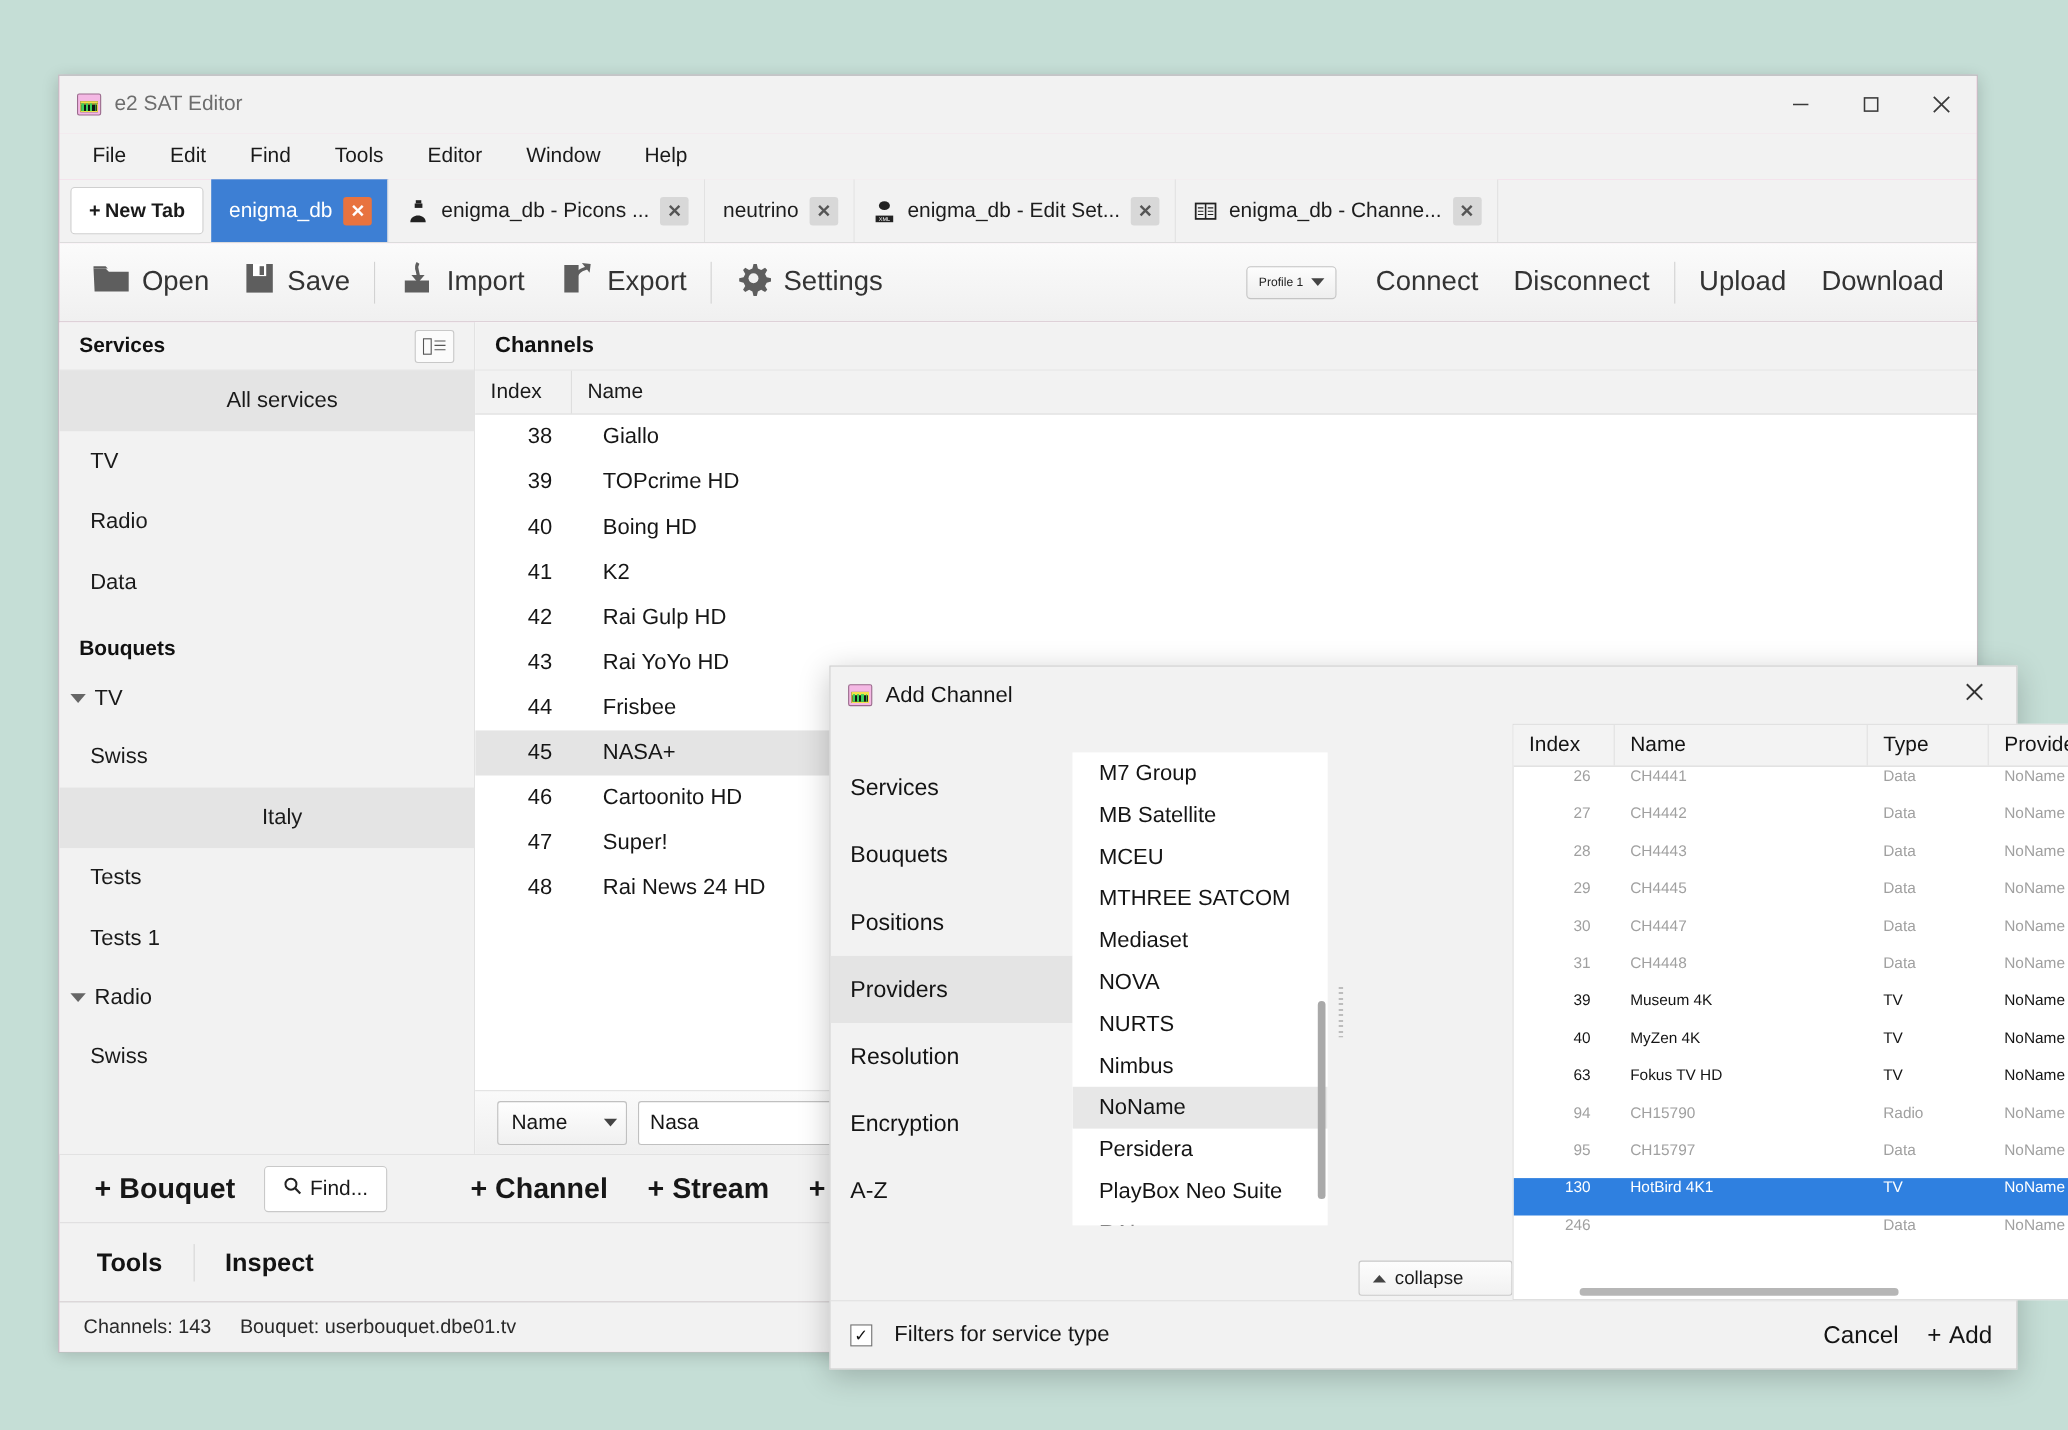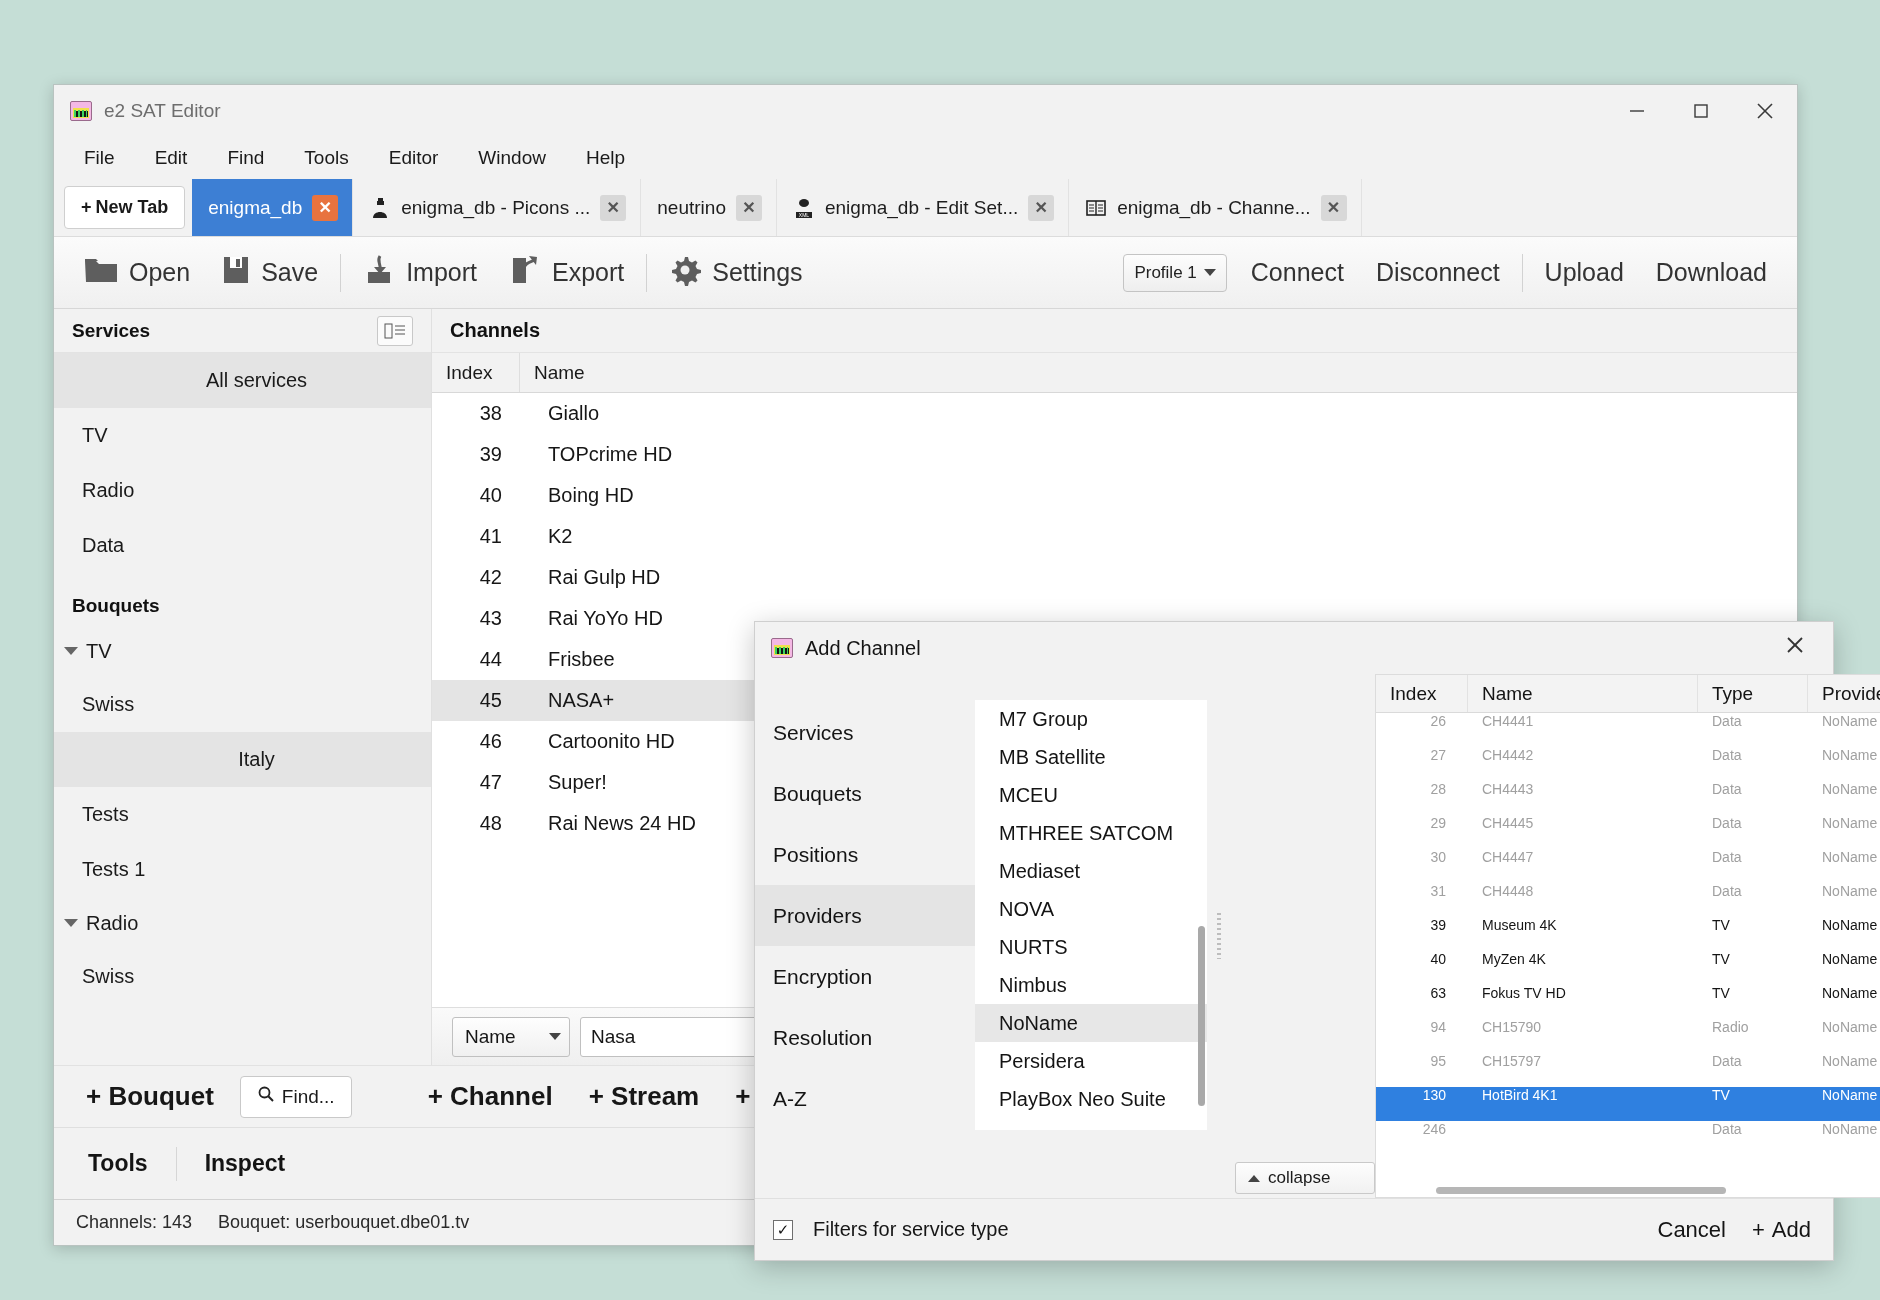--- a/index.html
+++ b/index.html
@@ -5,21 +5,21 @@
   * { box-sizing: border-box; }
   html, body { margin:0; padding:0; }
   body {
     width: 1880px; height: 1300px;
     background: #c5ded6;
     font-family: "Liberation Sans", sans-serif;
     overflow: hidden;
   }
   .app-window {
     position: absolute;
-    left: 53px; top: 84px;
+    left: 53px; top: 68px;
     width: 1745px; height: 1162px;
     background: #f9a8d4;
     border: 1px solid #b9c3c0;
     box-shadow: 0 3px 14px rgba(0,0,0,0.18);
     display: flex; flex-direction: column;
   }
 
   
   .titlebar {
     height: 52px; flex: 0 0 52px;
@@ -125,24 +125,24 @@
     padding: 6px 16px;
     font-size: 25px; color: #333;
     white-space: nowrap;
   }
   .tb-sep {
     width: 1px; height: 38px; background: #d2d2d2; margin: 0 6px;
   }
   .profile-select {
     border: 1px solid #c4c4c4; border-radius: 4px;
     background: linear-gradient(#fdfdfd,#eee);
-    font-size: 17px; color: #222;
+    font-size: 11px; color: #222;
     padding: 8px 10px;
     display: flex; align-items: center; gap: 7px;
-    margin: 0 8px 0 2px;
+    margin: 0 20px 0 2px;
   }
   .caret-d { width:0;height:0;border-left:6px solid transparent;border-right:6px solid transparent;border-top:7px solid #444; }
 
   
   .main {
     flex: 1 1 auto;
     display: flex;
     min-height: 0;
     background: #f2f2f2;
     position: relative;
@@ -725,22 +725,22 @@
             </svg>
         </span>
       </div>
 
       <div class="dlg-body">
         <div class="dlg-nav">
           <div class="dlg-nav-item">Services</div>
           <div class="dlg-nav-item">Bouquets</div>
           <div class="dlg-nav-item">Positions</div>
           <div class="dlg-nav-item sel">Providers</div>
+          <div class="dlg-nav-item">Resolution</div>
           <div class="dlg-nav-item">Encryption</div>
-          <div class="dlg-nav-item">Resolution</div>
           <div class="dlg-nav-item">A-Z</div>
         </div>
 
         <div class="prov-wrap">
           <div class="prov-list">
             <div class="prov-item">M7 Group</div>
             <div class="prov-item">MB Satellite</div>
             <div class="prov-item">MCEU</div>
             <div class="prov-item">MTHREE SATCOM</div>
             <div class="prov-item">Mediaset</div>

